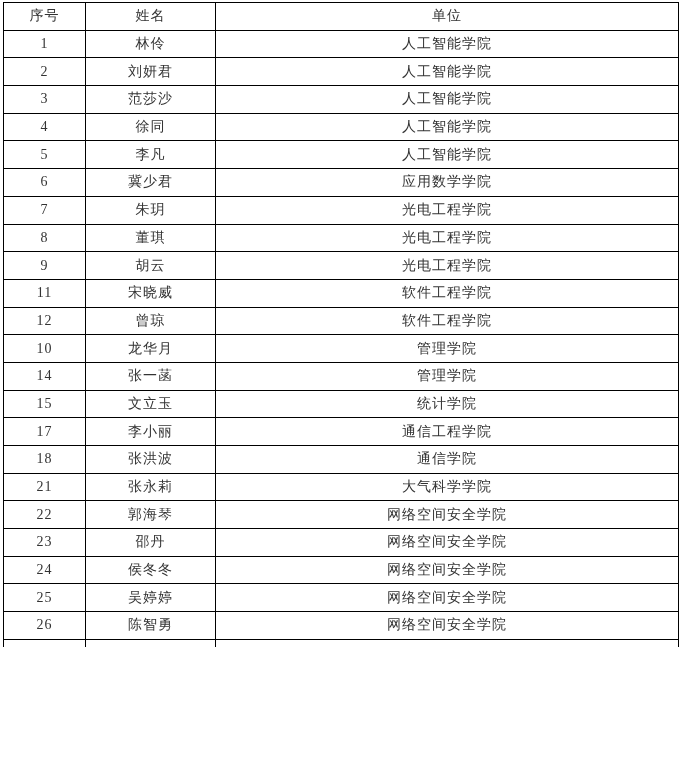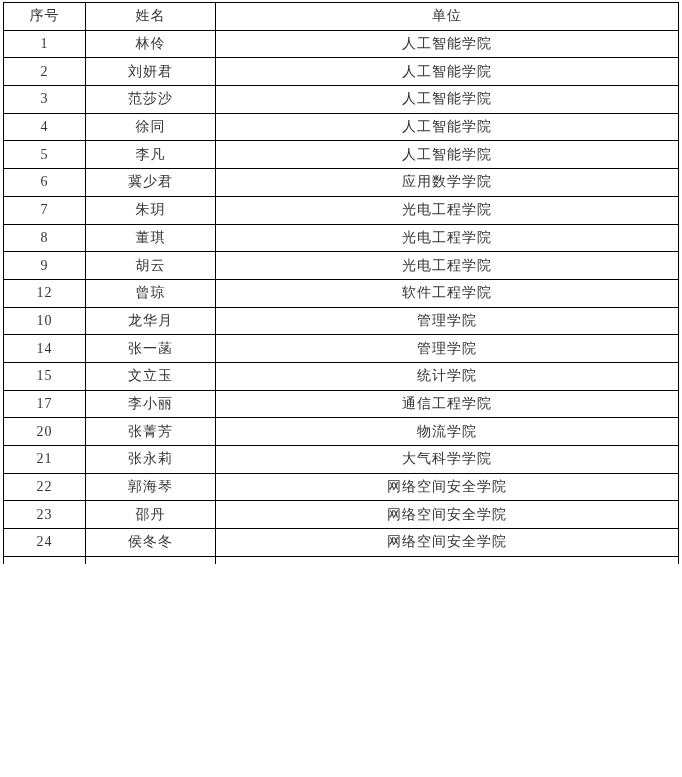--- a/index.html
+++ b/index.html
@@ -99,20 +99,25 @@
     <td>8</td>
     <td>董琪</td>
     <td>光电工程学院</td>
   </tr>
         <tr>
     <td>9</td>
     <td>胡云</td>
     <td>光电工程学院</td>
   </tr>
         <tr>
+    <td>11</td>
+    <td>宋晓威</td>
+    <td>软件工程学院</td>
+  </tr>
+        <tr>
     <td>12</td>
     <td>曾琼</td>
     <td>软件工程学院</td>
   </tr>
         <tr>
     <td>10</td>
     <td>龙华月</td>
     <td>管理学院</td>
   </tr>
         <tr>
@@ -124,23 +129,23 @@
     <td>15</td>
     <td>文立玉</td>
     <td>统计学院</td>
   </tr>
         <tr>
     <td>17</td>
     <td>李小丽</td>
     <td>通信工程学院</td>
   </tr>
         <tr>
-    <td>20</td>
-    <td>张菁芳</td>
-    <td>物流学院</td>
+    <td>18</td>
+    <td>张洪波</td>
+    <td>通信学院</td>
   </tr>
         <tr>
     <td>21</td>
     <td>张永莉</td>
     <td>大气科学学院</td>
   </tr>
         <tr>
     <td>22</td>
     <td>郭海琴</td>
     <td>网络空间安全学院</td>
@@ -148,20 +153,30 @@
         <tr>
     <td>23</td>
     <td>邵丹</td>
     <td>网络空间安全学院</td>
   </tr>
         <tr>
     <td>24</td>
     <td>侯冬冬</td>
     <td>网络空间安全学院</td>
   </tr>
+        <tr>
+    <td>25</td>
+    <td>吴婷婷</td>
+    <td>网络空间安全学院</td>
+  </tr>
+        <tr>
+    <td>26</td>
+    <td>陈智勇</td>
+    <td>网络空间安全学院</td>
+  </tr>
         <tr class="partial-row">
     <td></td>
     <td></td>
     <td></td>
   </tr>
       </tbody>
   </table>
 </div>
 
 </body></html>

